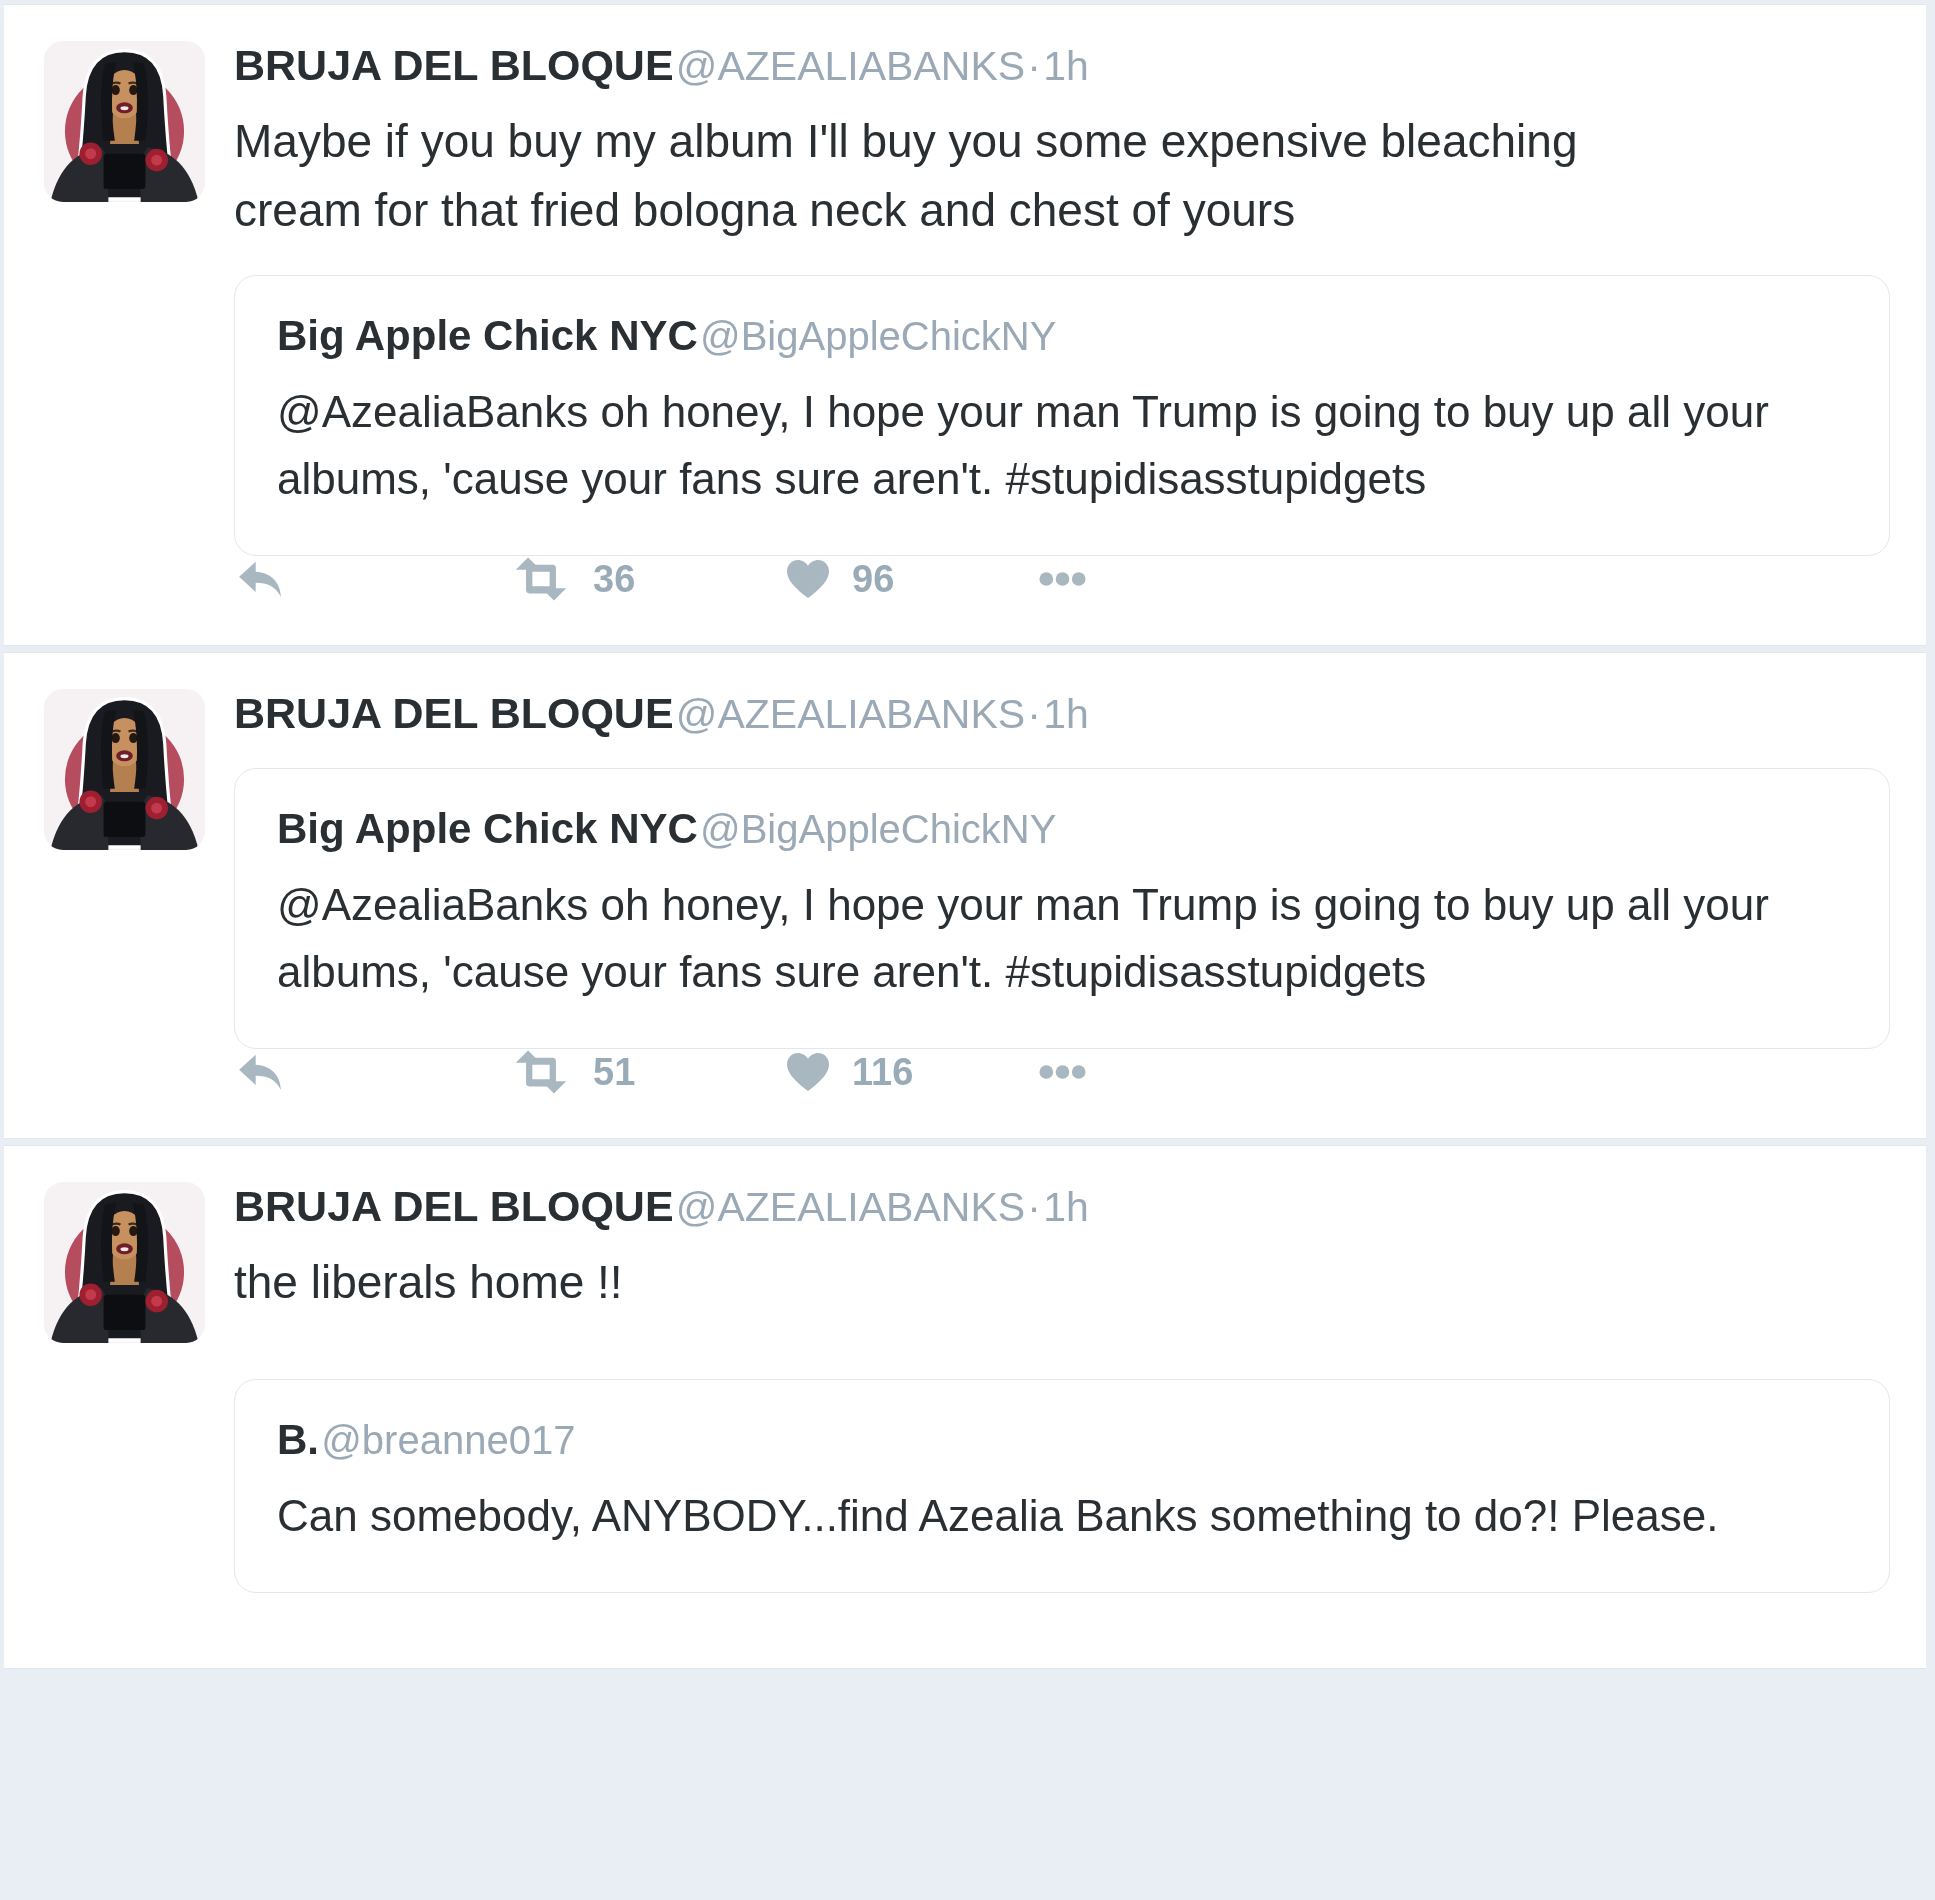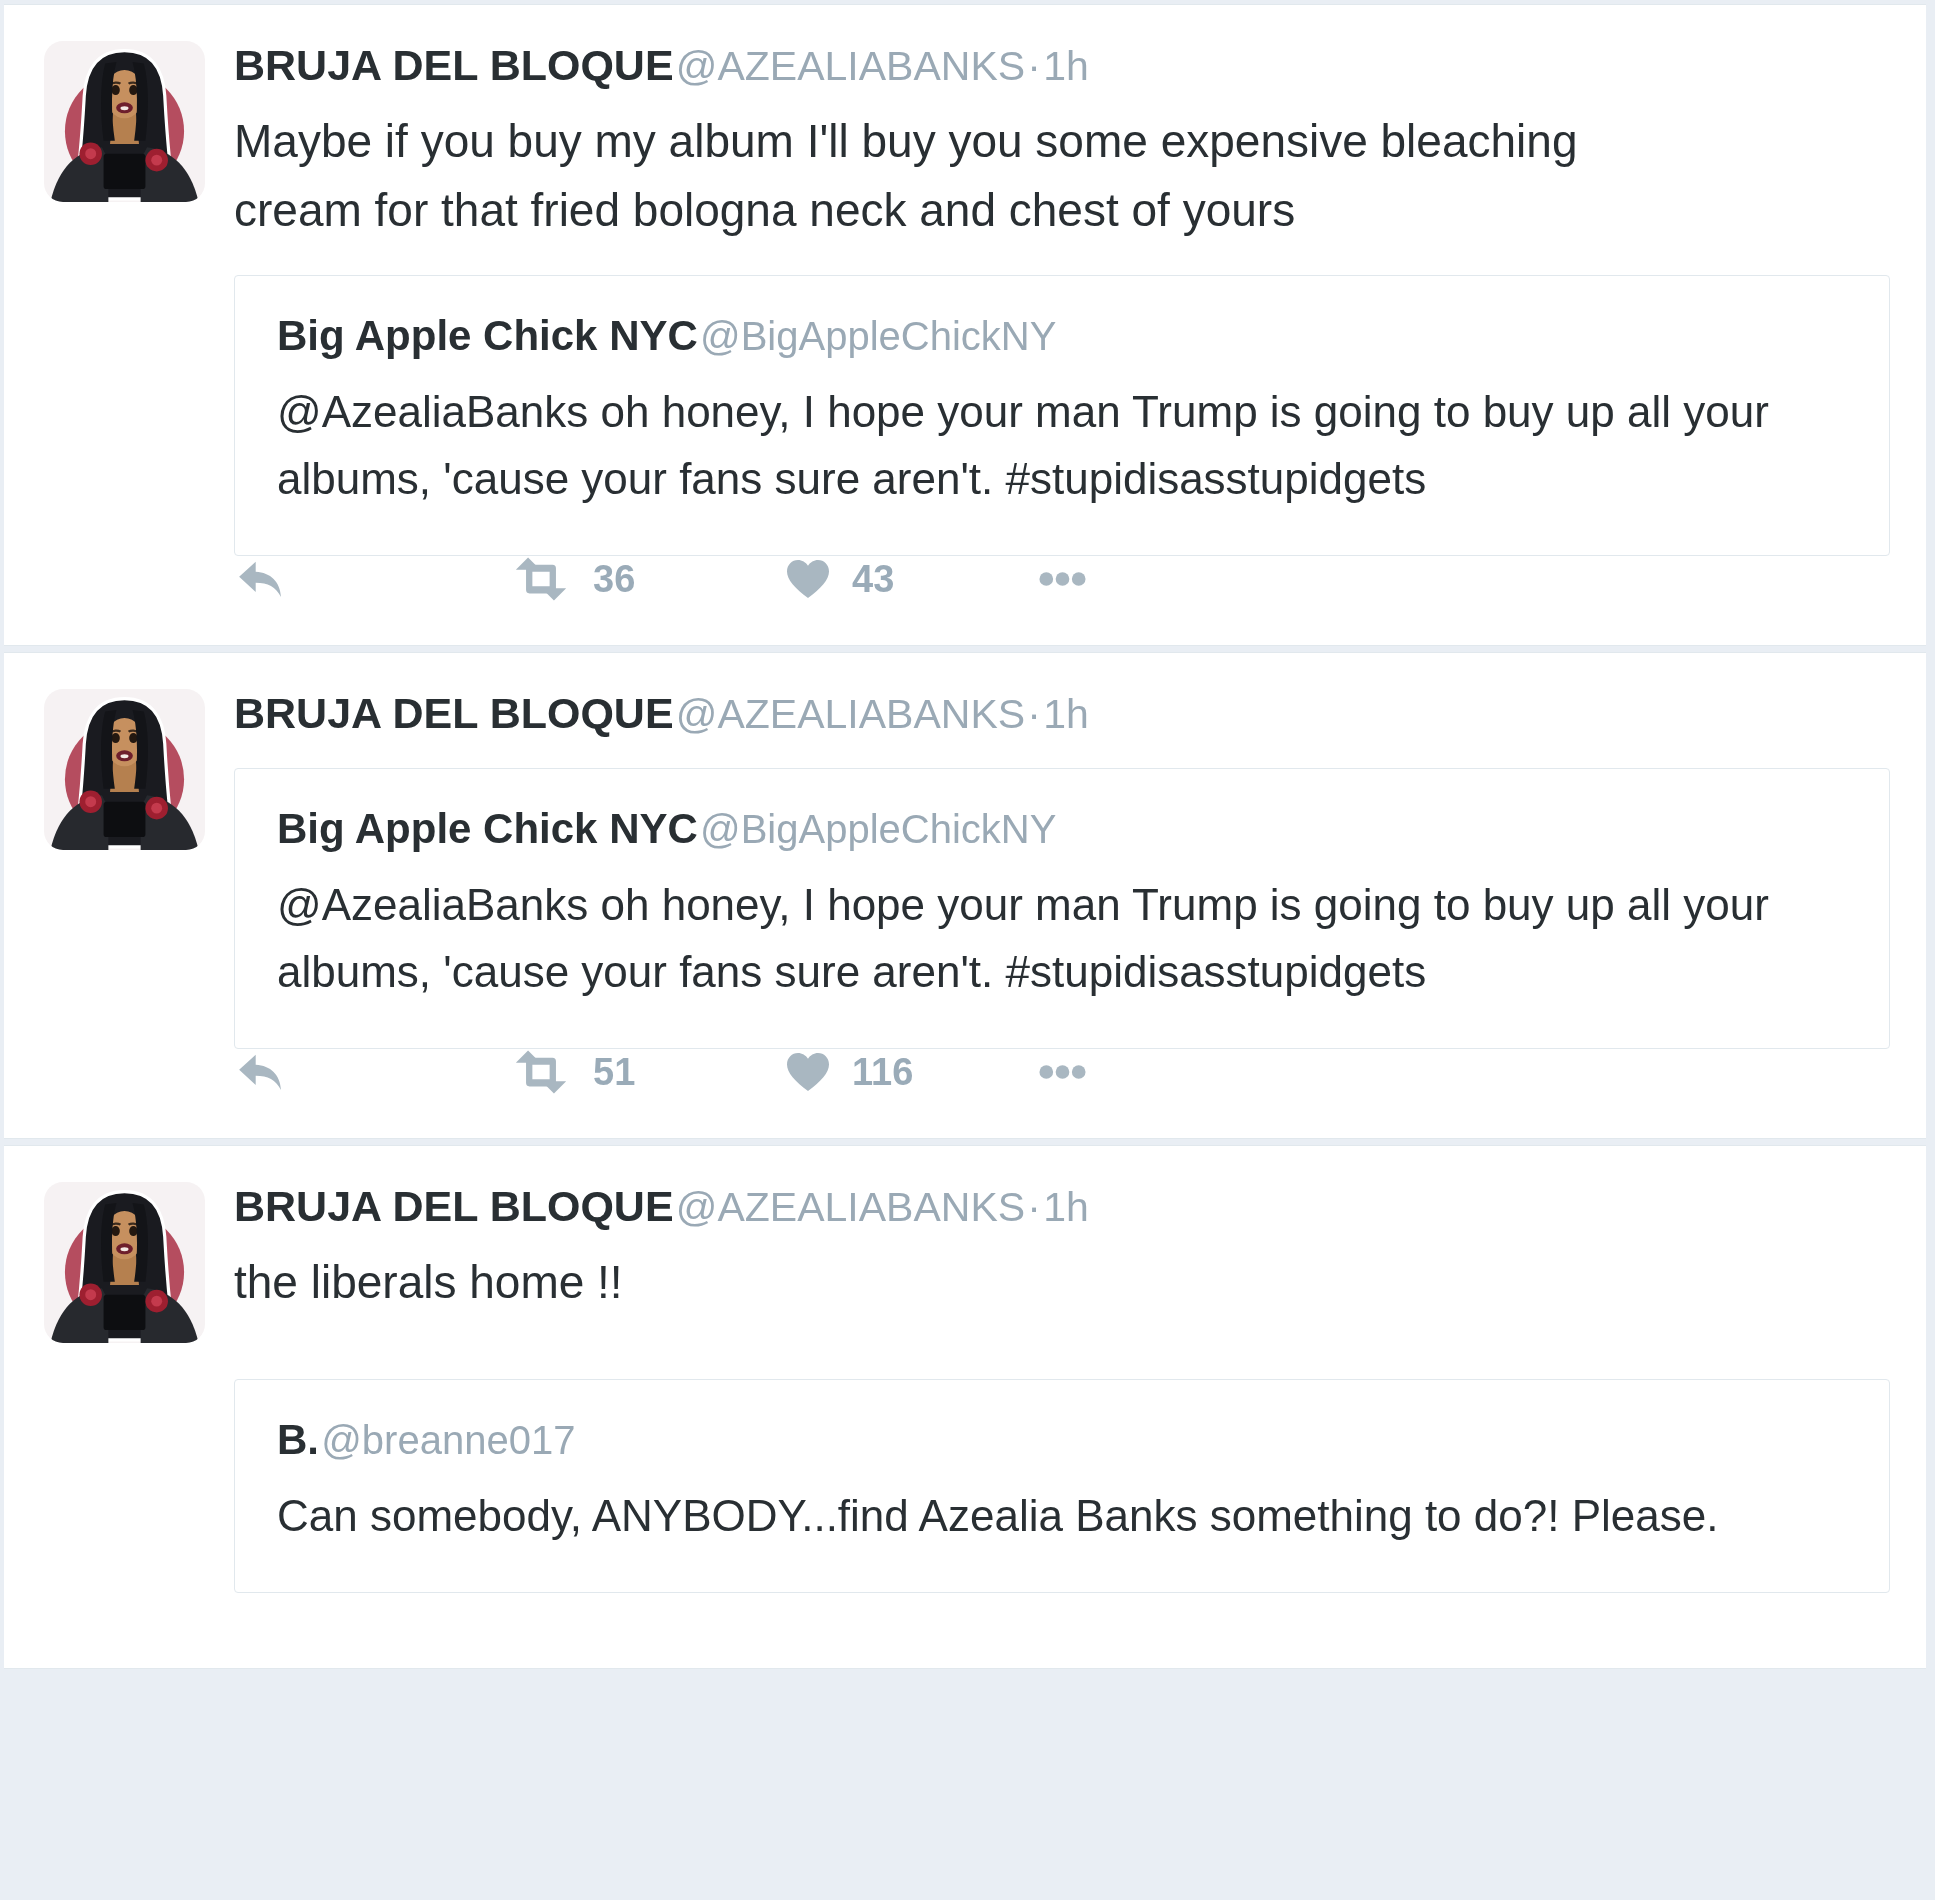--- a/index.html
+++ b/index.html
@@ -41,21 +41,21 @@
   .time-sep { font-size:41px; color:#9aa9b5; }
   .time { font-size:41px; color:#9aa9b5; }
 
   .body-text { font-size:46px; line-height:69px; color:#292f33; }
   .body-line { white-space:nowrap; }
   .hashtag-light { color:#bec9d3; }
 
   .quote {
     margin-top:30px;
     border:1px solid #e1e8ed;
-    border-radius:4px;
+    border-radius:22px;
     padding:36px 42px 43px 42px;
     cursor:pointer;
   }
   .quote-gap-lg { margin-top:62px; }
   .quote-header { white-space:nowrap; margin-bottom:18px; }
   .q-name { font-weight:bold; font-size:42px; color:#292f33; }
   .q-handle { font-size:40px; color:#9aa9b5; }
   .quote-body { font-size:44px; line-height:67px; color:#292f33; }
 
   .actions {
@@ -153,21 +153,21 @@
         <div class="action act-rt">
           <svg class="icon-rt" viewBox="0 0 42 32">
               <use href="#rt-paths"></use>
             </svg>
           <span class="count">36</span>
         </div>
         <div class="action act-like">
           <svg class="icon-heart" viewBox="0 0 24 22">
               <use href="#heart-path"></use>
             </svg>
-          <span class="count">43</span>
+          <span class="count">96</span>
         </div>
         <div class="action">
           <svg class="icon-dots" viewBox="0 0 26 10">
               <use href="#dots-g"></use>
             </svg>
         </div>
       </div>
     </div>
   </article>
 

